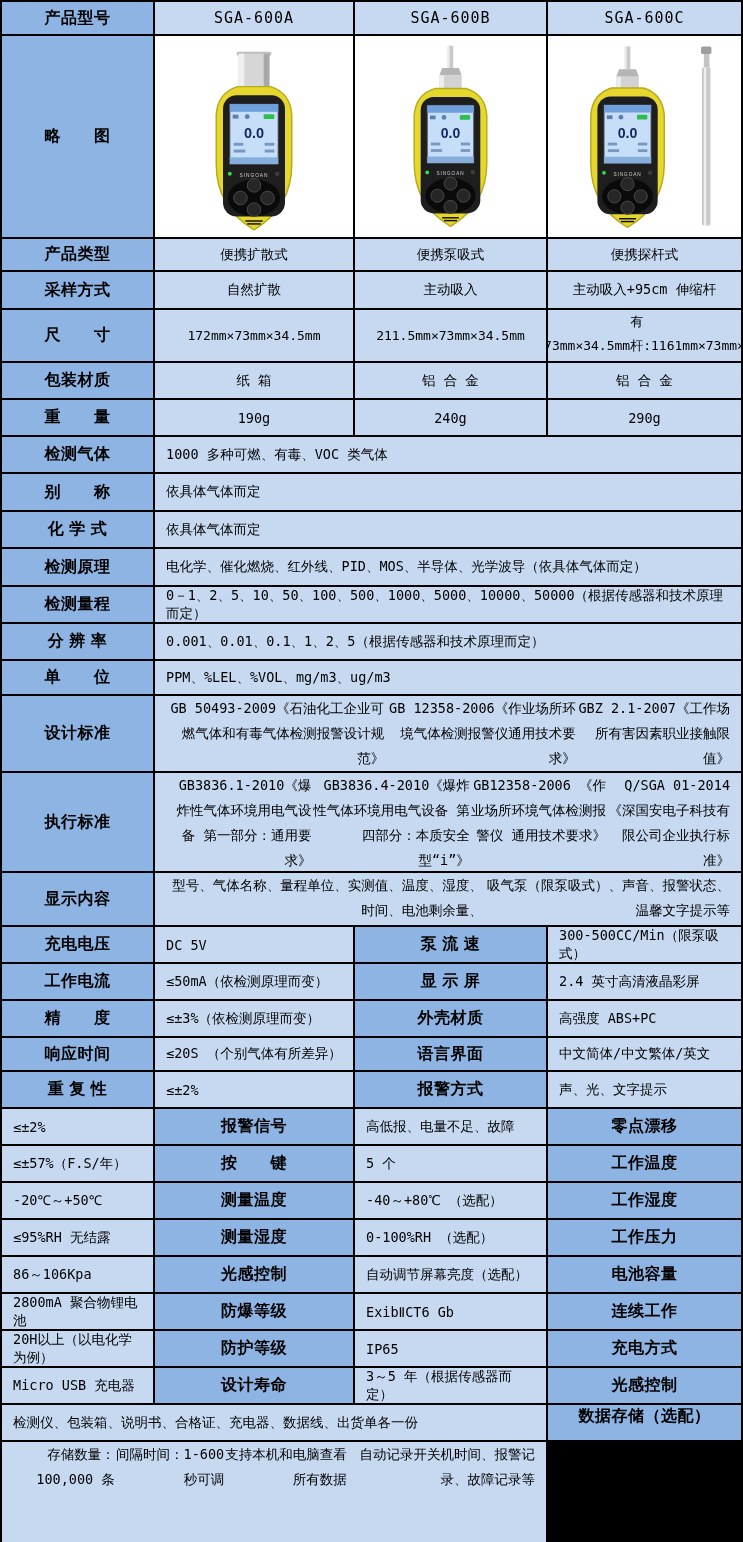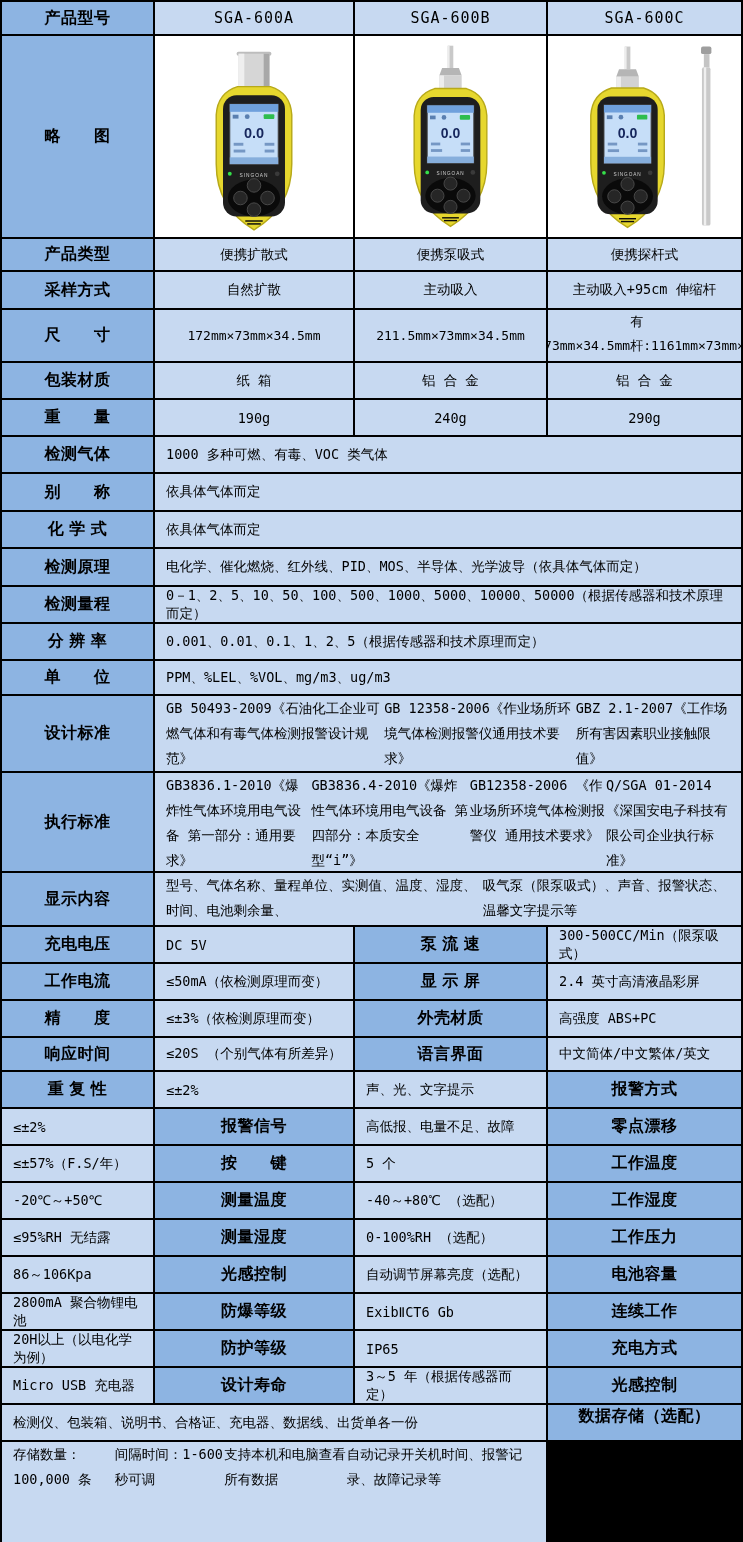--- a/index.html
+++ b/index.html
@@ -35,21 +35,21 @@
     font-size:13.5px;
     font-family:"DejaVu Sans Mono","Liberation Sans",monospace;
   }
   .center { justify-content:center; text-align:center; padding:0 4px; }
   .img { background:#FFFFFF; justify-content:center; padding:7px; }
   .span3 { grid-column: span 3; }
   .multi { align-items:flex-start; justify-content:center; line-height:25px; }
   .multi.center-col { line-height:22px; }
   .dims { line-height:24px; font-size:13px; }
   .model { font-size:15px; letter-spacing:1px; font-family:"DejaVu Sans Mono",monospace; }
-  .std { line-height:25px; }
+  .std { line-height:25px;text-align:right; }
   svg text { font-family:"Liberation Sans", sans-serif; }
 </style>
 </head>
 <body>
 
 <div class="spec-table">
 
   <div class="cell lbl">产品型号</div>
   <div class="cell val center model">SGA-600A</div>
   <div class="cell val center model">SGA-600B</div>
@@ -272,22 +272,22 @@
   <div class="cell lbl">外壳材质</div>
   <div class="cell val">高强度 ABS+PC</div>
 
   <div class="cell lbl">响应时间</div>
   <div class="cell val">≤20S （个别气体有所差异）</div>
   <div class="cell lbl">语言界面</div>
   <div class="cell val">中文简体/中文繁体/英文</div>
 
   <div class="cell lbl">重 复 性</div>
   <div class="cell val">≤±2%</div>
+  <div class="cell lbl">报警方式</div>
   <div class="cell val">声、光、文字提示</div>
-  <div class="cell lbl">报警方式</div>
 
   <div class="cell val">≤±2%</div>
   <div class="cell lbl">报警信号</div>
   <div class="cell val">高低报、电量不足、故障</div>
 
   <div class="cell lbl">零点漂移</div>
   <div class="cell val">≤±57%（F.S/年）</div>
   <div class="cell lbl">按　　键</div>
   <div class="cell val">5 个</div>
 

